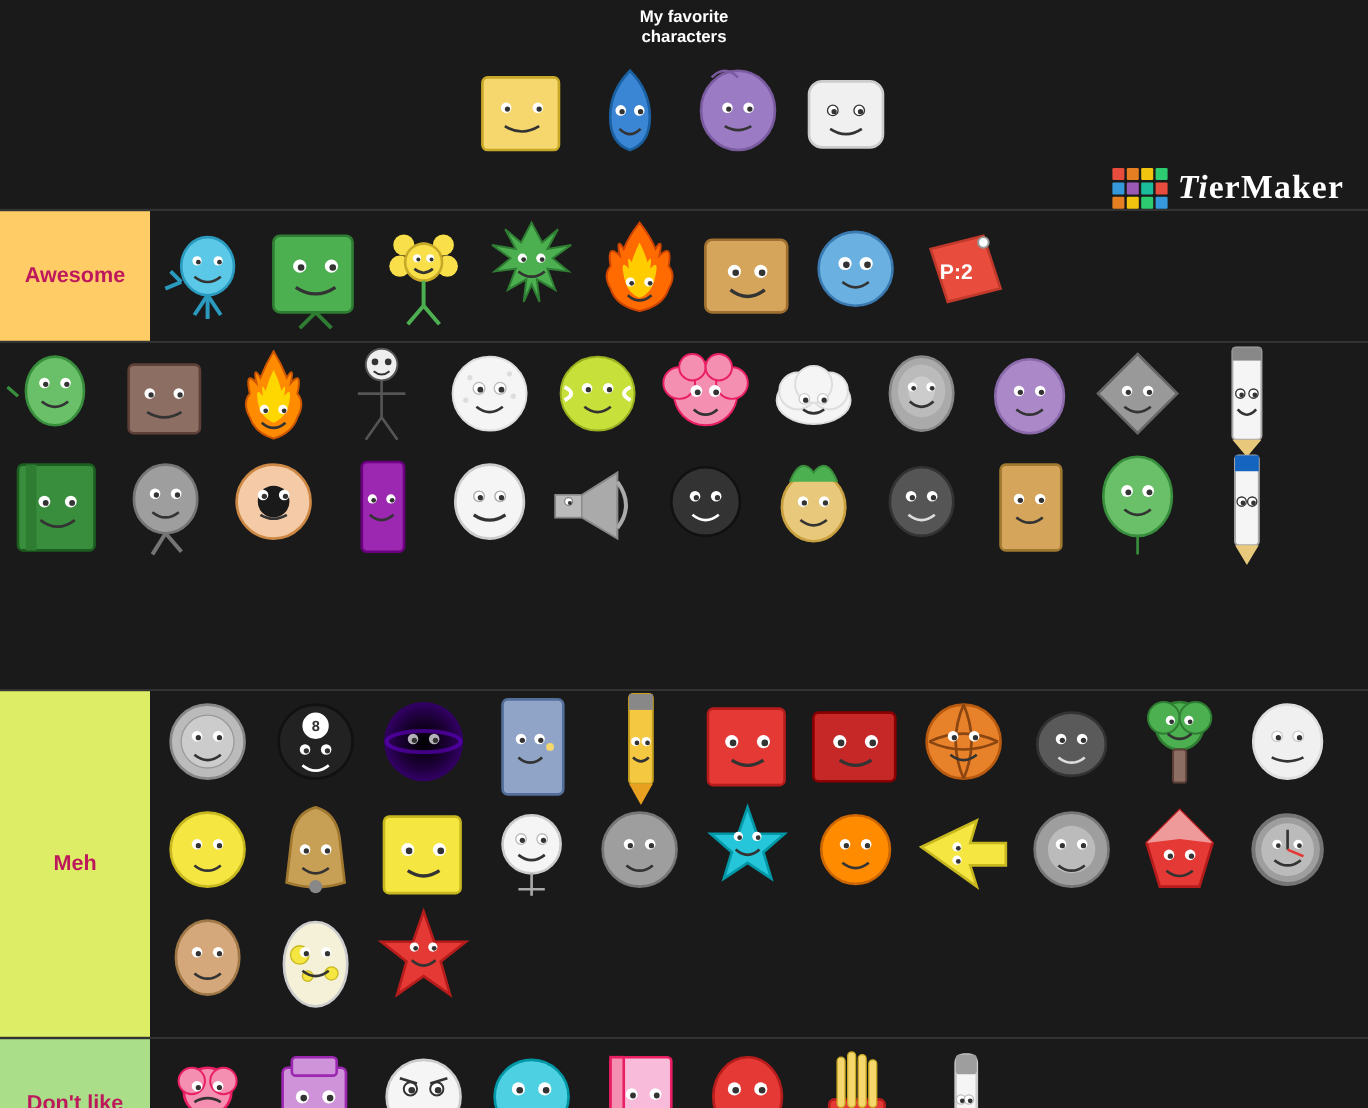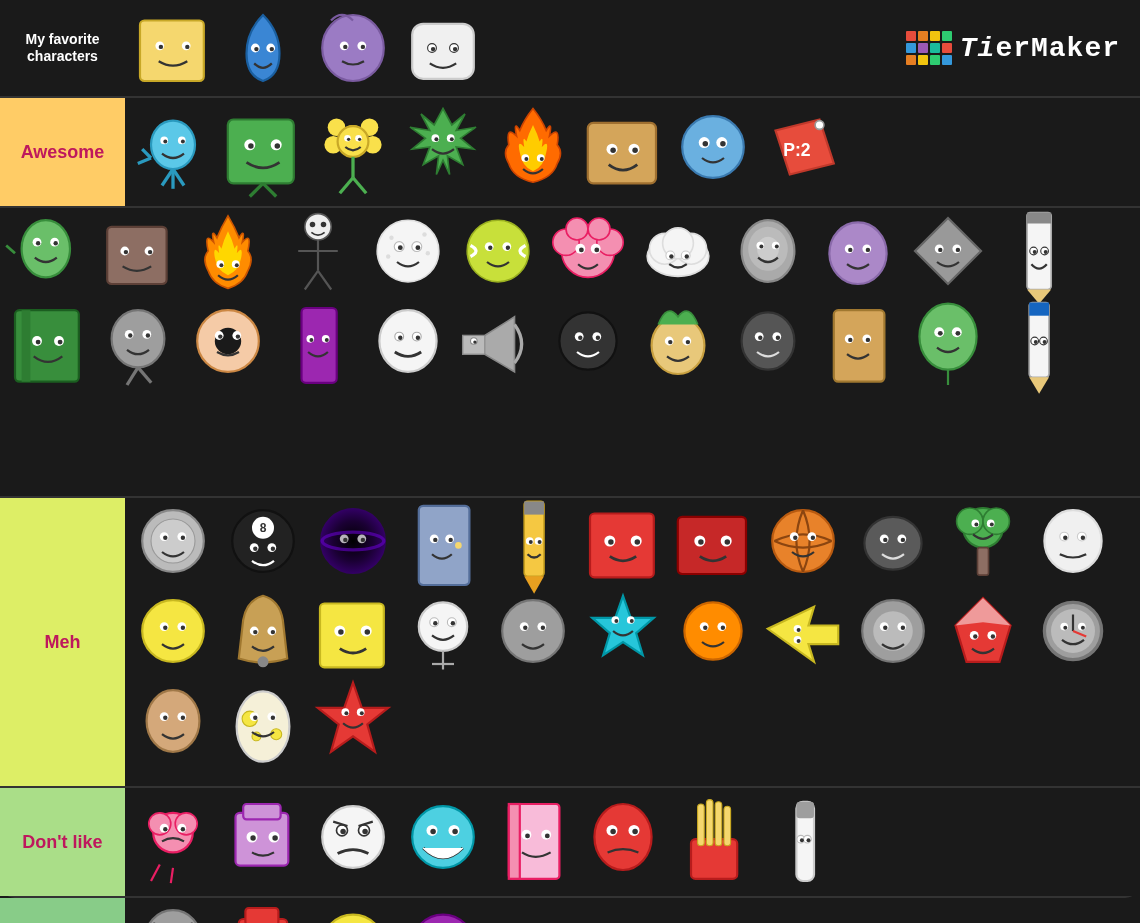--- a/index.html
+++ b/index.html
@@ -47,21 +47,21 @@
       width: 88px;
       height: 88px;
       display: flex;
       align-items: center;
       justify-content: center;
       flex-shrink: 0;
     }
     
     .header-row {
       display: flex;
-      flex-direction: row;
+      flex-direction: column;
       border-bottom: 2px solid #333;
       background: #1a1a1a;
       min-height: 95px;
       align-items: center;
     }
     .header-label {
       width: 125px;
       min-width: 125px;
       display: flex;
       align-items: center;
@@ -98,21 +98,21 @@
     }
     .logo-cell {
       width: 10px;
       height: 10px;
       border-radius: 1px;
     }
     .logo-text {
       font-size: 28px;
       font-weight: bold;
       color: #fff;
-      font-family: Liberation Mono, monospace;
+      font-family: Liberation Serif, serif;
       letter-spacing: 1px;
     }
   </style>
 </head>
 <body>
 
 <div class="tier-table">
 
   <div class="header-row">
     <div class="header-label">

